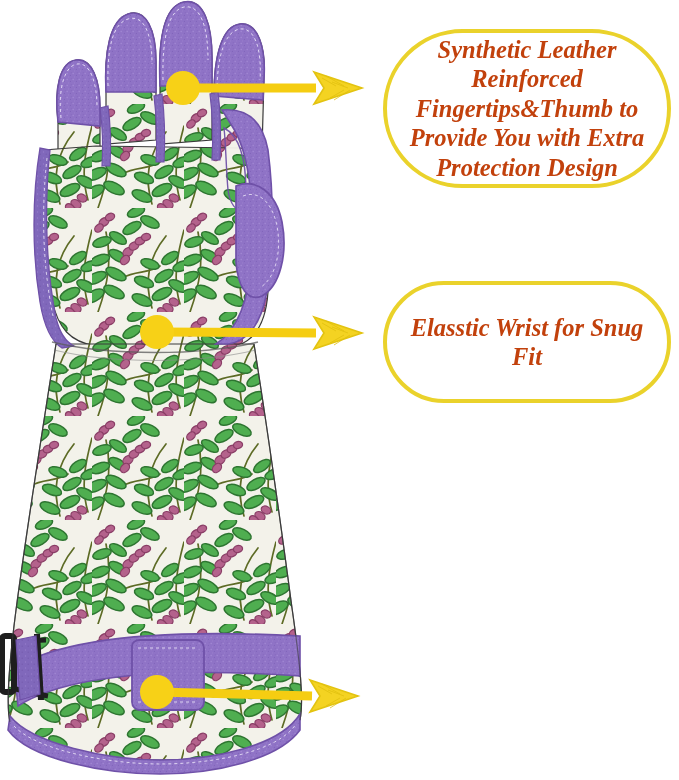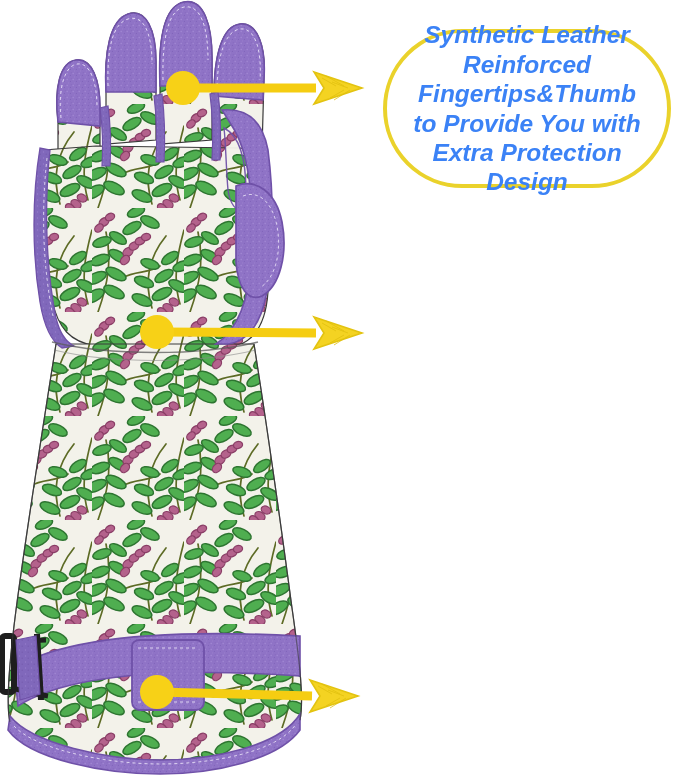--- a/index.html
+++ b/index.html
@@ -35,24 +35,24 @@
     border: 4px solid #ead22b;
     border-radius: 999px;
     background: #ffffff;
     display: flex;
     align-items: center;
     justify-content: center;
     text-align: center;
     padding: 6px 18px;
   }
   .callout-text {
-    font-family: Liberation Sans, sans-serif;
+    font-family: Liberation Serif, serif;
     font-style: italic;
     font-weight: bold;
-    color: #3b82f6;
+    color: #c2410c;
     line-height: 1.2;
   }
   #callout-1 {
     left: 383px;
     top: 29px;
     width: 288px;
     height: 159px;
   }
   #callout-1 .callout-text { font-size: 24.5px; }
   #callout-2 {
@@ -281,15 +281,18 @@
         <line x1="328" y1="690" x2="344" y2="696"></line>
       </g>
       <circle cx="157" cy="692" r="17" fill="#f7d117"></circle>
     </g>
   </svg>
 
   <div class="callout" id="callout-1">
     <span class="callout-text">Synthetic Leather Reinforced Fingertips&amp;Thumb to Provide You with Extra Protection Design</span>
   </div>
 
+  <div class="callout" id="callout-2">
+    <span class="callout-text">Elasstic Wrist for Snug Fit</span>
+  </div>
 
 
 </div>
 
 </body></html>

